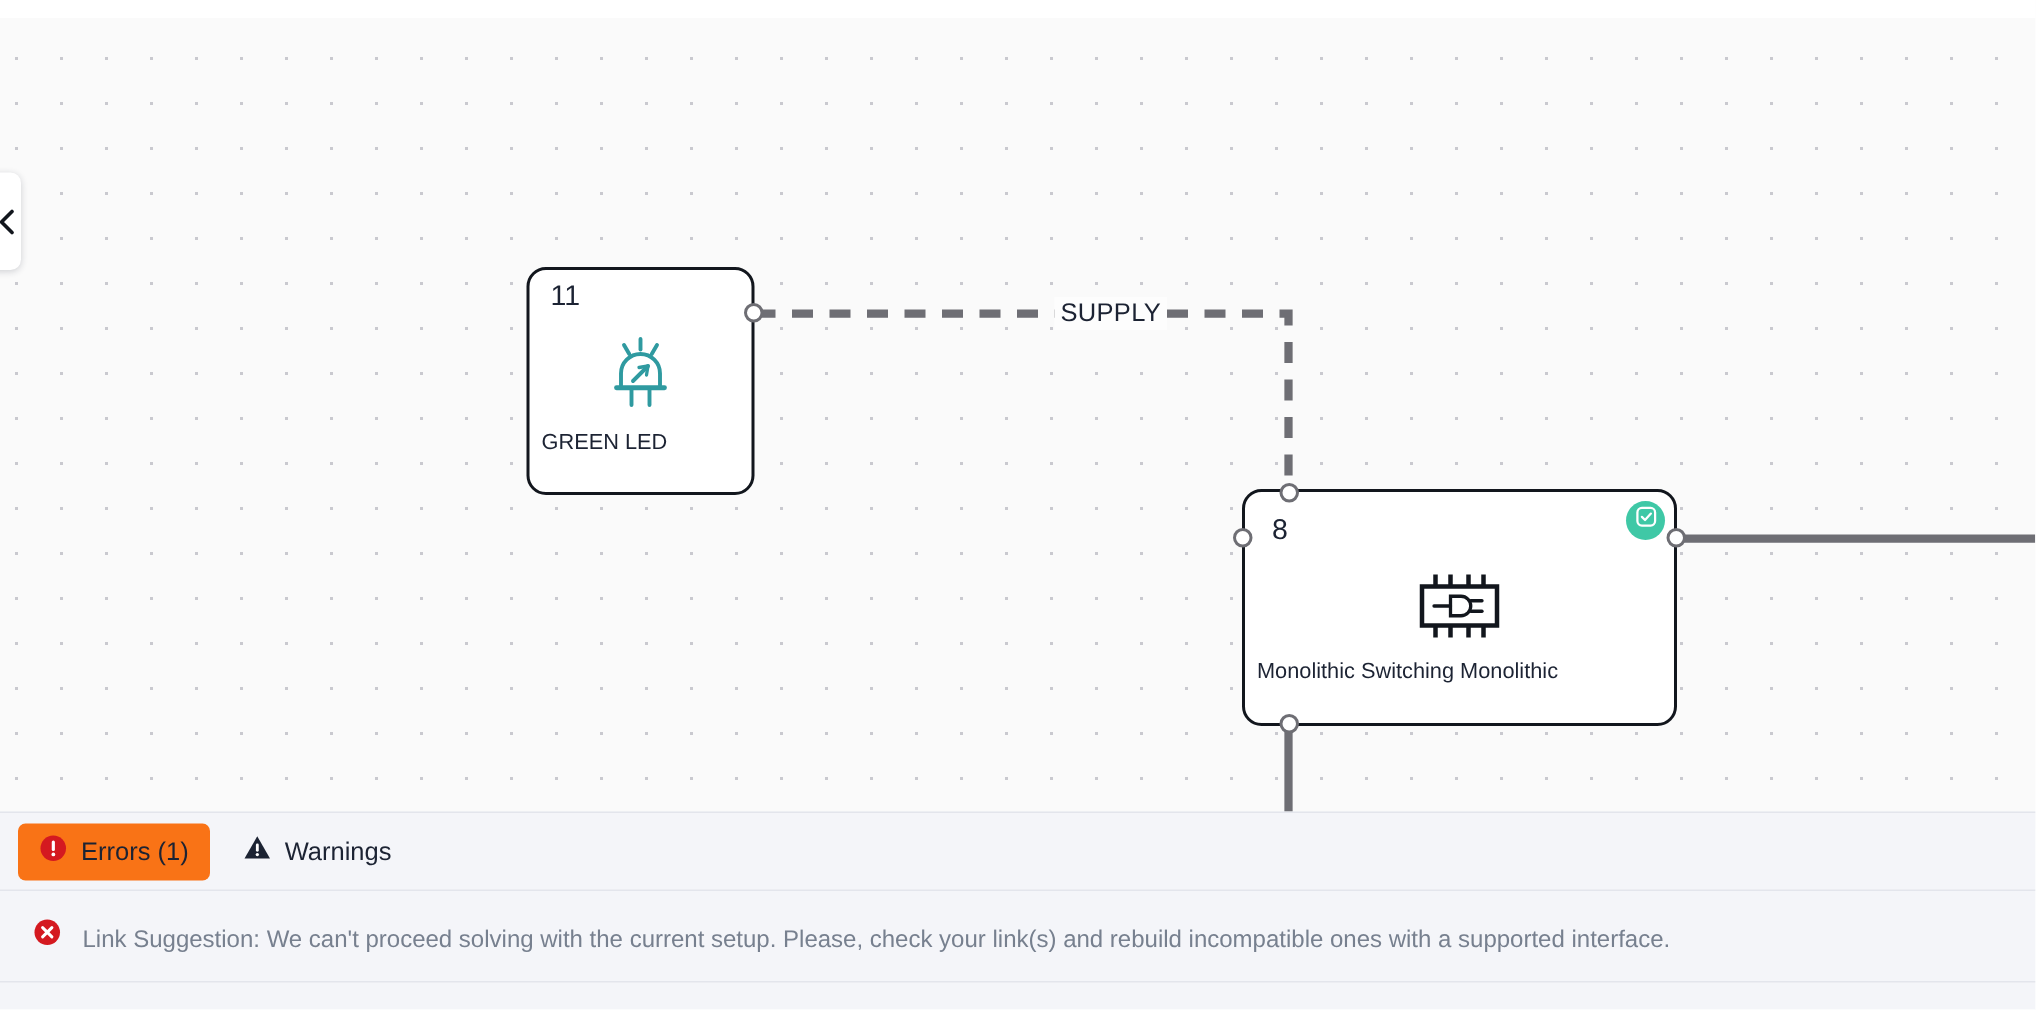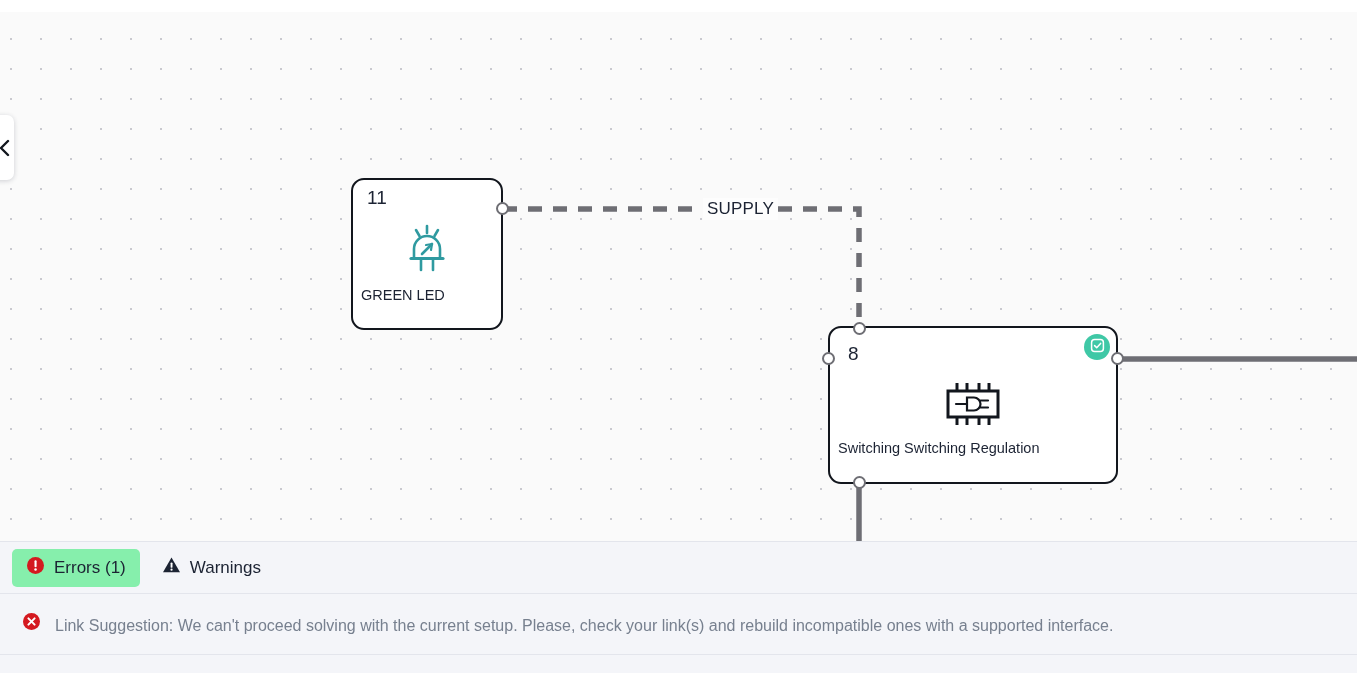--- a/index.html
+++ b/index.html
@@ -144,21 +144,21 @@
     gap: 9px;
     height: 38px;
     padding: 0 14px;
     border-radius: 5px;
     font-size: 17px;
     color: #1c2333;
     cursor: pointer;
     background: transparent;
     white-space: nowrap;
   }
-  .panel-tab.active { background: #86efac; text-align: right; }
+  .panel-tab.active { background: #f97316; text-align: right; }
 
   .issue-row {
     display: flex;
     align-items: flex-end;
     gap: 14px;
     padding: 18px 0 0 22px;
     font-size: 16px;
     color: #77808f;
   }
   .issue-text { white-space: nowrap; }
@@ -243,21 +243,21 @@
 
             <g stroke-width="2.2" stroke-linecap="round">
               <line x1="13" y1="23" x2="24" y2="23"></line>
               <path d="M 24,16.5 L 31,16.5 A 6.5,6.5 0 0 1 31,29.5 L 24,29.5 Z"></path>
               <line x1="37.5" y1="19.5" x2="45" y2="19.5"></line>
               <line x1="37.5" y1="26.5" x2="45" y2="26.5"></line>
             </g>
           </g>
         </svg>
       </div>
-      <div class="node-name" style="top:112px;">Switching Switching Regulation</div>
+      <div class="node-name" style="top:112px;">Monolithic Switching Monolithic</div>
     </div>
 
     <div class="status-badge" style="left:1084px; top:322px;">
       <span>
         <svg width="15" height="15" viewBox="0 0 15 15">
           <rect x="1.6" y="1.6" width="11.8" height="11.8" rx="3" fill="none" stroke="#ffffff" stroke-width="1.5"></rect>
           <polyline points="4.6,7.6 6.7,9.7 10.6,5.4" fill="none" stroke="#ffffff" stroke-width="1.5" stroke-linecap="round" stroke-linejoin="round"></polyline>
         </svg>
       </span>
     </div>

